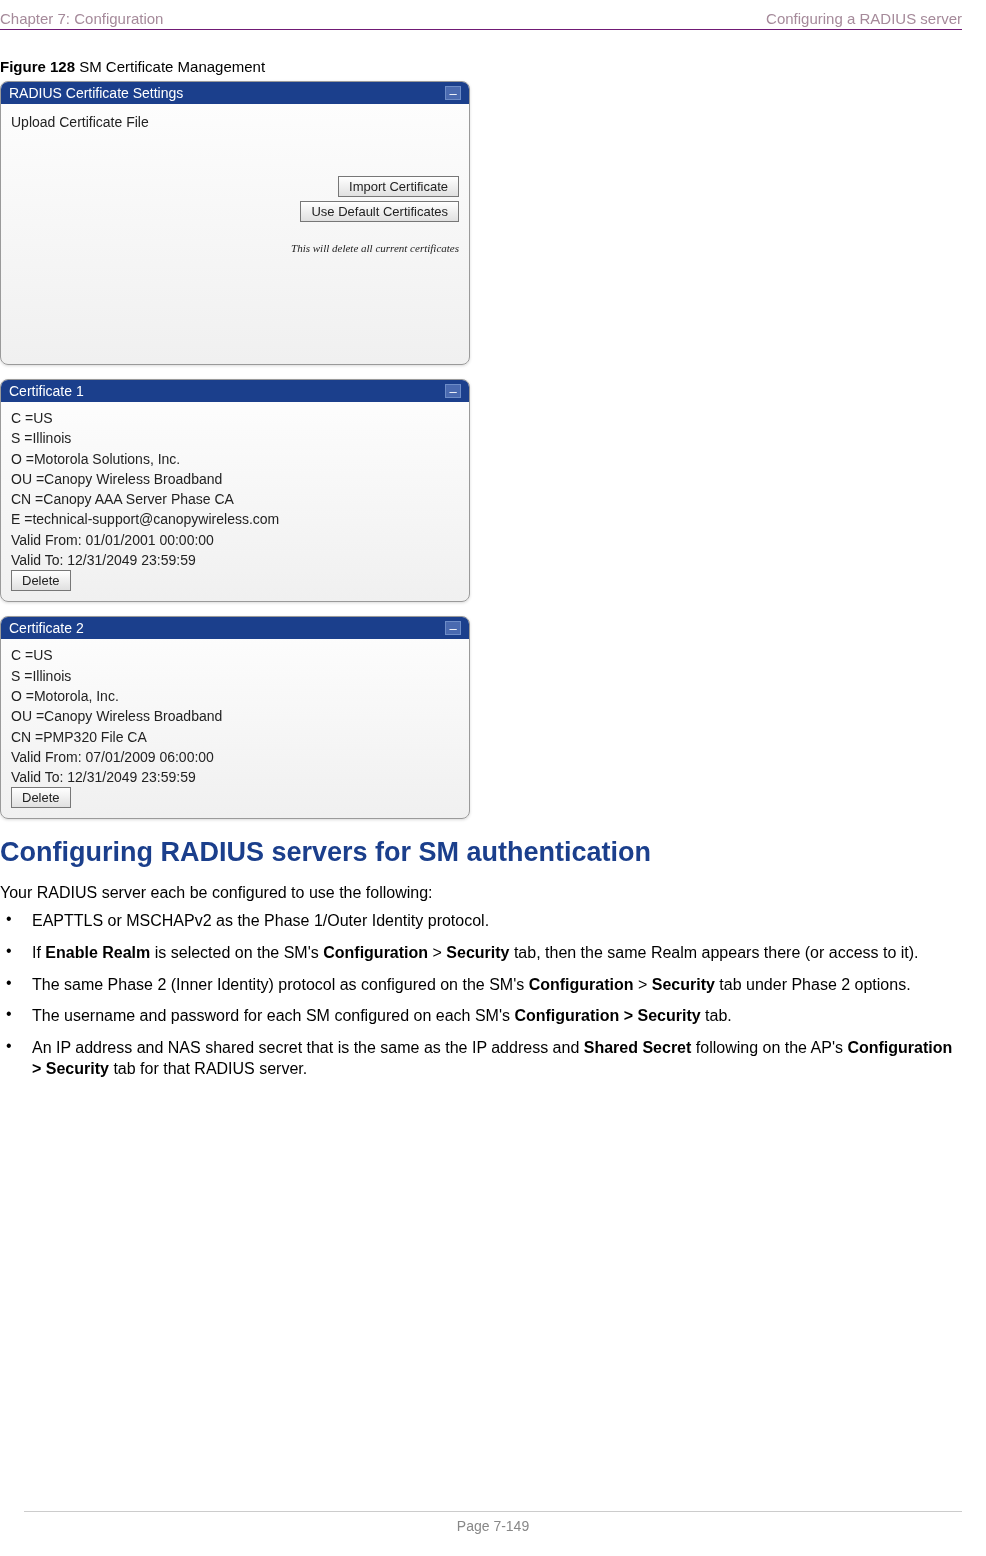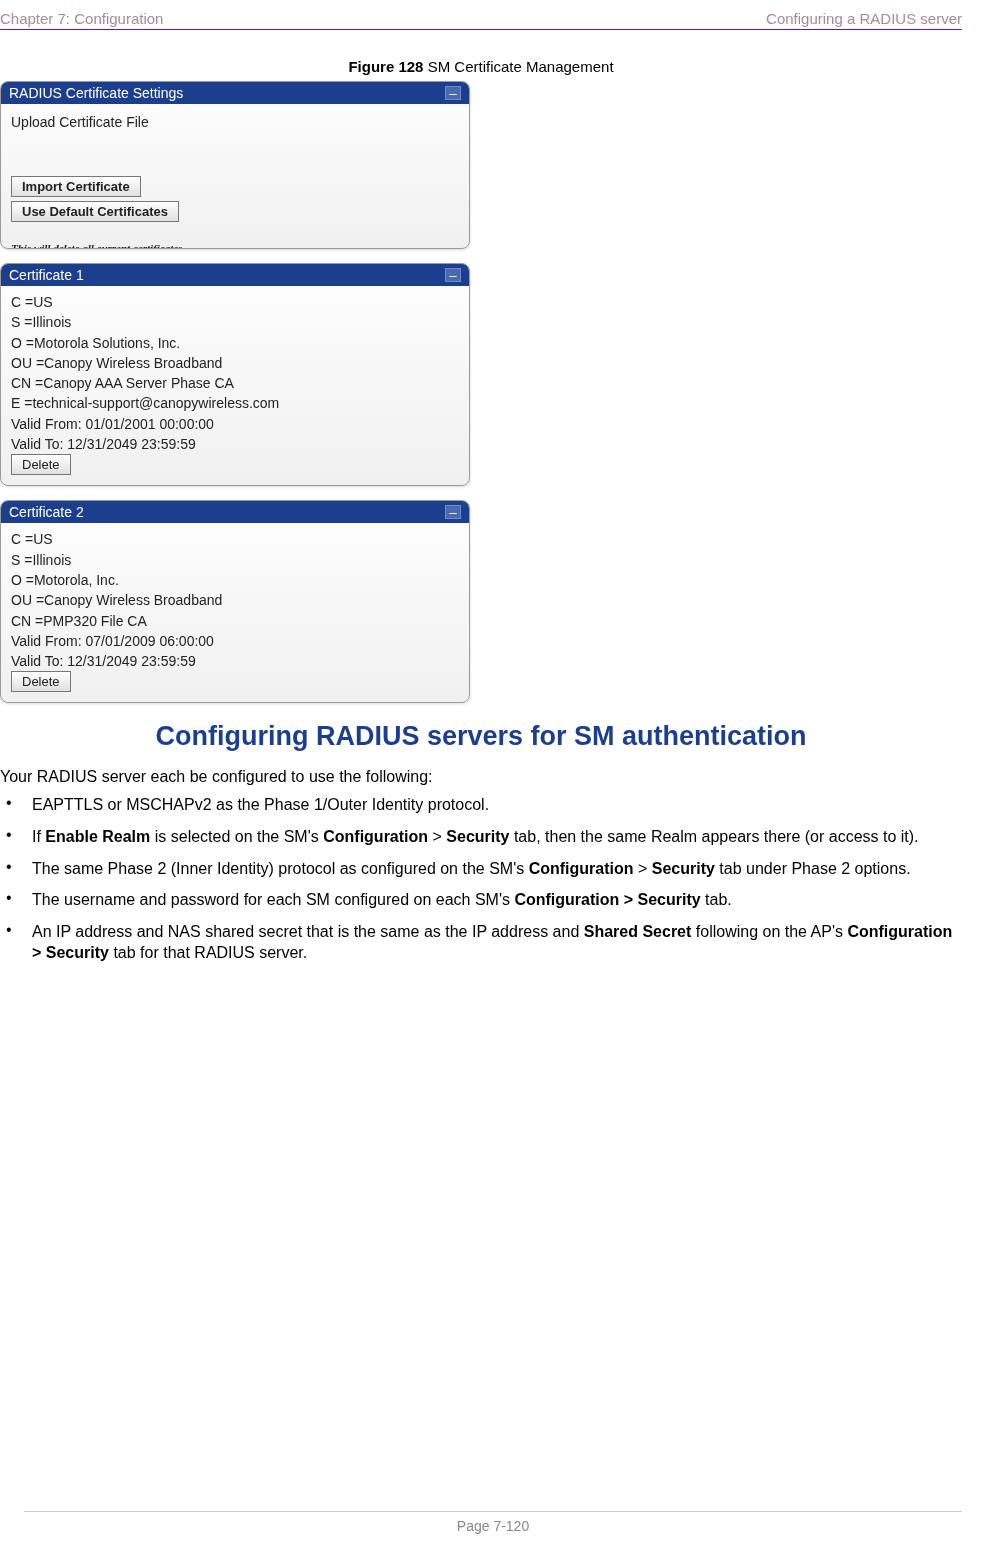--- a/index.html
+++ b/index.html
@@ -15,21 +15,21 @@
     }
     .header-row {
       display: flex;
       justify-content: space-between;
       color: #a58a9a;
       font-size: 15px;
       padding-bottom: 2px;
       border-bottom: 1px solid #701a75;
       margin-bottom: 28px;
     }
-    .figure-caption { margin-bottom: 6px; text-align: center; }
+    .figure-caption { margin-bottom: 6px; }
     .figure-caption .bold { font-weight: bold; }
     .panel {
       width: 470px;
       background: linear-gradient(#fefefe, #f0f0f0);
       border: 1px solid #9a9a9a;
       border-radius: 8px;
       margin-bottom: 14px;
       box-shadow: 0 1px 3px rgba(0,0,0,0.15);
       overflow: hidden;
     }
@@ -65,31 +65,30 @@
       vertical-align: middle;
     }
     .ui-button {
       display: inline-block;
       font-size: 13px;
       padding: 2px 10px;
       background: linear-gradient(#fff,#e0e0e0);
       border: 1px solid #777;
       vertical-align: middle;
     }
-    .center-block { text-align: left; margin-top: 46px; font-weight: bold; }
+    .center-block { text-align: right; margin-top: 46px; }
     .center-block .ui-button { margin-bottom: 4px; }
     .italic-note { font-style: italic; font-family: "Times New Roman", serif; font-size: 11px; margin-top: 16px;}
     .cert-line { line-height: 1.45; }
     .heading2 {
       color: #1b3f8c;
       font-size: 27px;
       font-weight: bold;
       margin-top: 18px;
       margin-bottom: 16px;
-      text-align: center;
     }
     .body-text { font-size: 16px; margin-bottom: 8px; }
     .bullets { padding-left: 6px; }
     .bullet-row { display: flex; gap: 20px; margin-bottom: 10px; font-size: 16px; }
     .bullet-dot { width: 6px; flex: 0 0 6px; }
     .bullet-txt { flex: 1; line-height: 1.35; }
     .bold { font-weight: bold; }
     .footer {
       position: absolute;
       bottom: 22px;
@@ -107,21 +106,21 @@
 
 <div class="header-row">
   <span>Chapter 7:  Configuration</span>
   <span>Configuring a RADIUS server</span>
 </div>
 
 <div class="figure-caption">
   <span class="bold">Figure 128</span><span> SM Certificate Management</span>
 </div>
 
-<div class="panel" style="height:168px;">
+<div class="panel" style="height:284px;">
   <div class="panel-header">
     <span>RADIUS Certificate Settings</span>
     <span class="minus">–</span>
   </div>
   <div class="panel-body">
     <div class="upload-row">Upload Certificate File</div>
     <div class="center-block">
       <div><span class="ui-button">Import Certificate</span></div>
       <div><span class="ui-button">Use Default Certificates</span></div>
       <div class="italic-note">This will delete all current certificates</div>
@@ -198,13 +197,13 @@
 
   <div class="bullet-row">
     <div class="bullet-dot">•</div>
     <div class="bullet-txt">
       <span>An IP address and NAS shared secret that is the same as the IP address and </span><span class="bold">Shared Secret</span><span> following on the AP's </span><span class="bold">Configuration &gt; Security</span><span> tab for that RADIUS server.</span>
     </div>
   </div>
 
 </div>
 
-<div class="footer">Page 7-120</div>
+<div class="footer">Page 7-149</div>
 
 </body></html>

